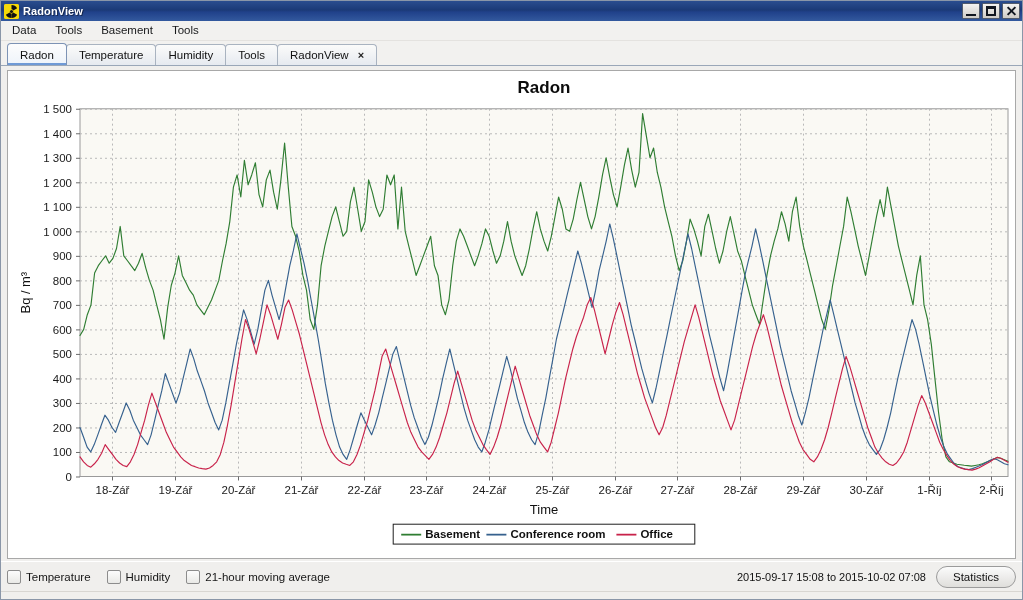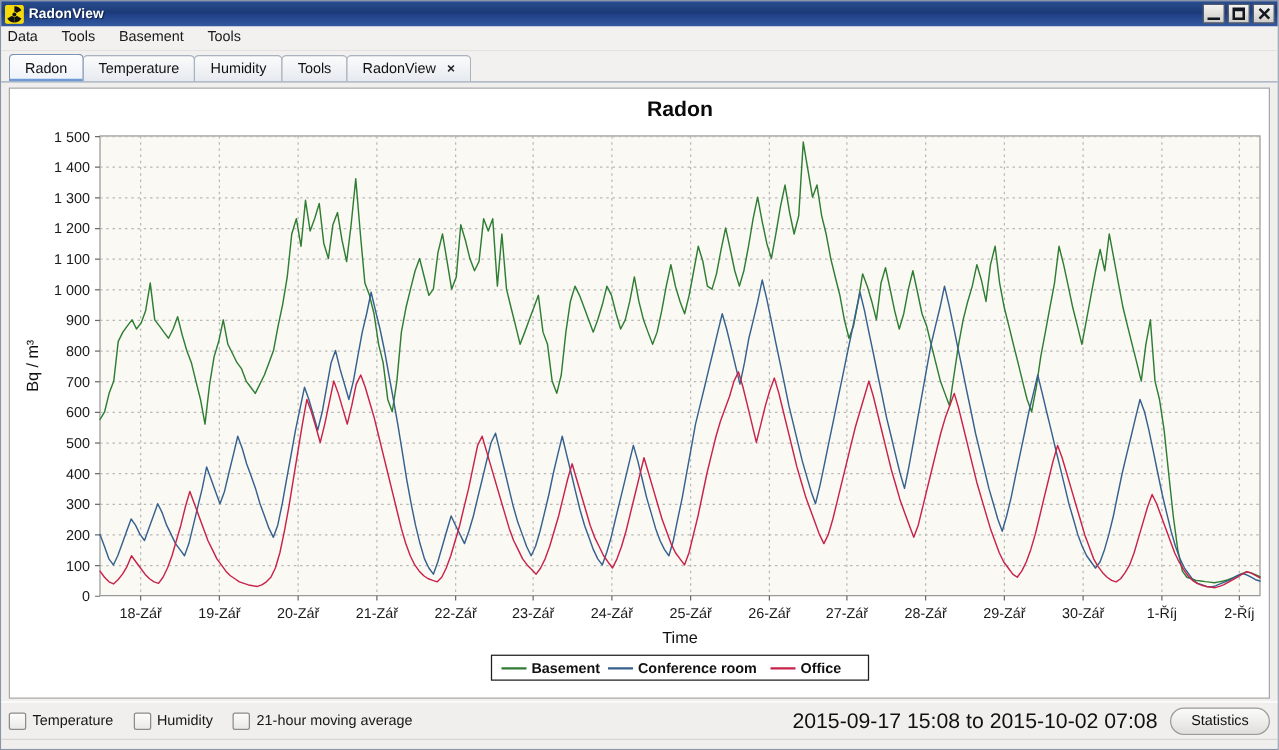--- a/index.html
+++ b/index.html
@@ -61,21 +61,21 @@
     margin-left:-5.5px; margin-top:-1px;
   }
   .wbtn-close .g::before { transform: rotate(45deg); }
   .wbtn-close .g::after  { transform: rotate(-45deg); }
 
   
   .menubar {
     height: 19px; min-height: 19px;
     background: #f2f1ef;
     display: flex; align-items: center;
-    padding-left: 3px;
+    padding-left: 9px;
     border-bottom: 1px solid #e4e2df;
   }
   .menu-item {
     font-size: 11.5px; color: #17181a;
     padding: 2px 8px 3px 2px;
     margin-right: 9px;
     cursor: default;
   }
 
   
@@ -143,21 +143,21 @@
   .cbgroup { display: flex; align-items: center; gap: 16px; flex: 1 1 auto; }
   .cb { display: flex; align-items: center; cursor: default; }
   .cb .box {
     width: 12px; height: 12px;
     background: linear-gradient(to bottom,#fcfcfc,#e9e9e6);
     border: 1px solid #8c8c8c;
     border-radius: 2px;
     margin-right: 5px;
   }
   .cb .lbl { font-size: 11.5px; color: #161616; }
-  .daterange { font-size: 17px; color: #111; margin-right: 10px; white-space: nowrap; }
+  .daterange { font-size: 11px; color: #111; margin-right: 10px; white-space: nowrap; }
   .statbtn {
     font-size: 11.5px; color: #111;
     padding: 4px 16px;
     background: linear-gradient(to bottom,#fbfbfb,#dfdedb);
     border: 1px solid #9b9b9b;
     border-radius: 11px;
     cursor: default;
   }
   .statusstrip {
     height: 7px; min-height: 7px;

